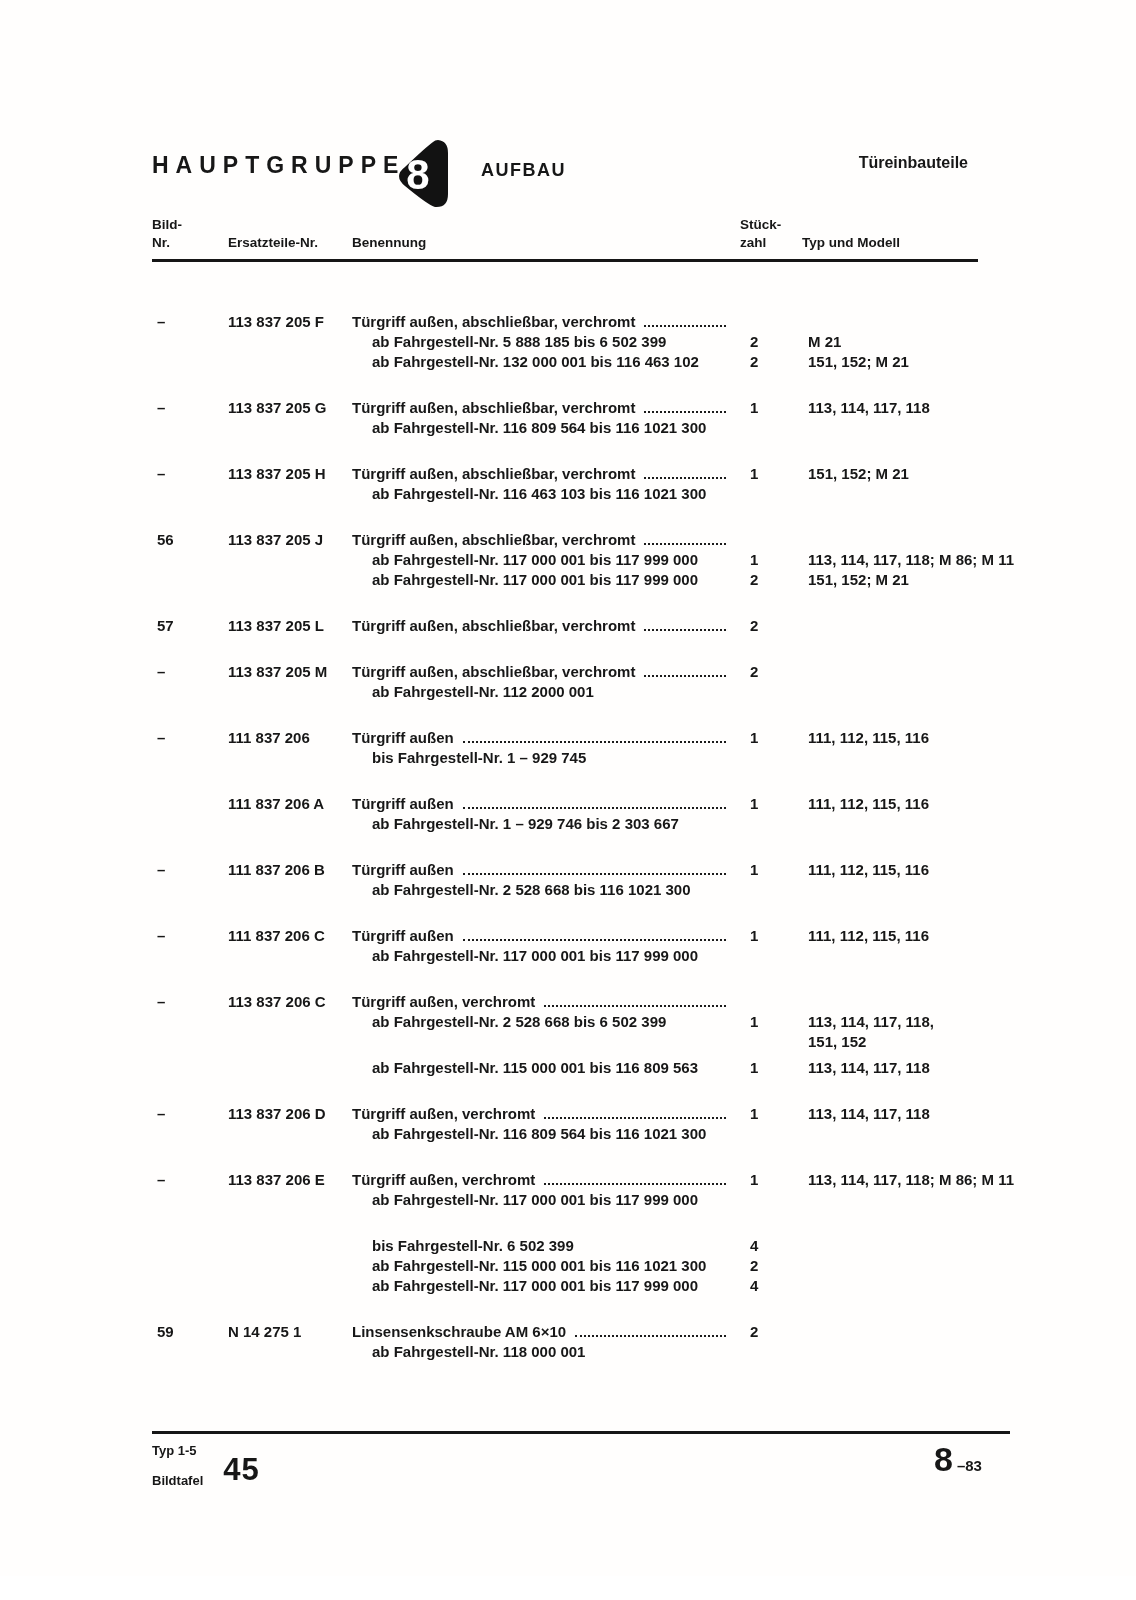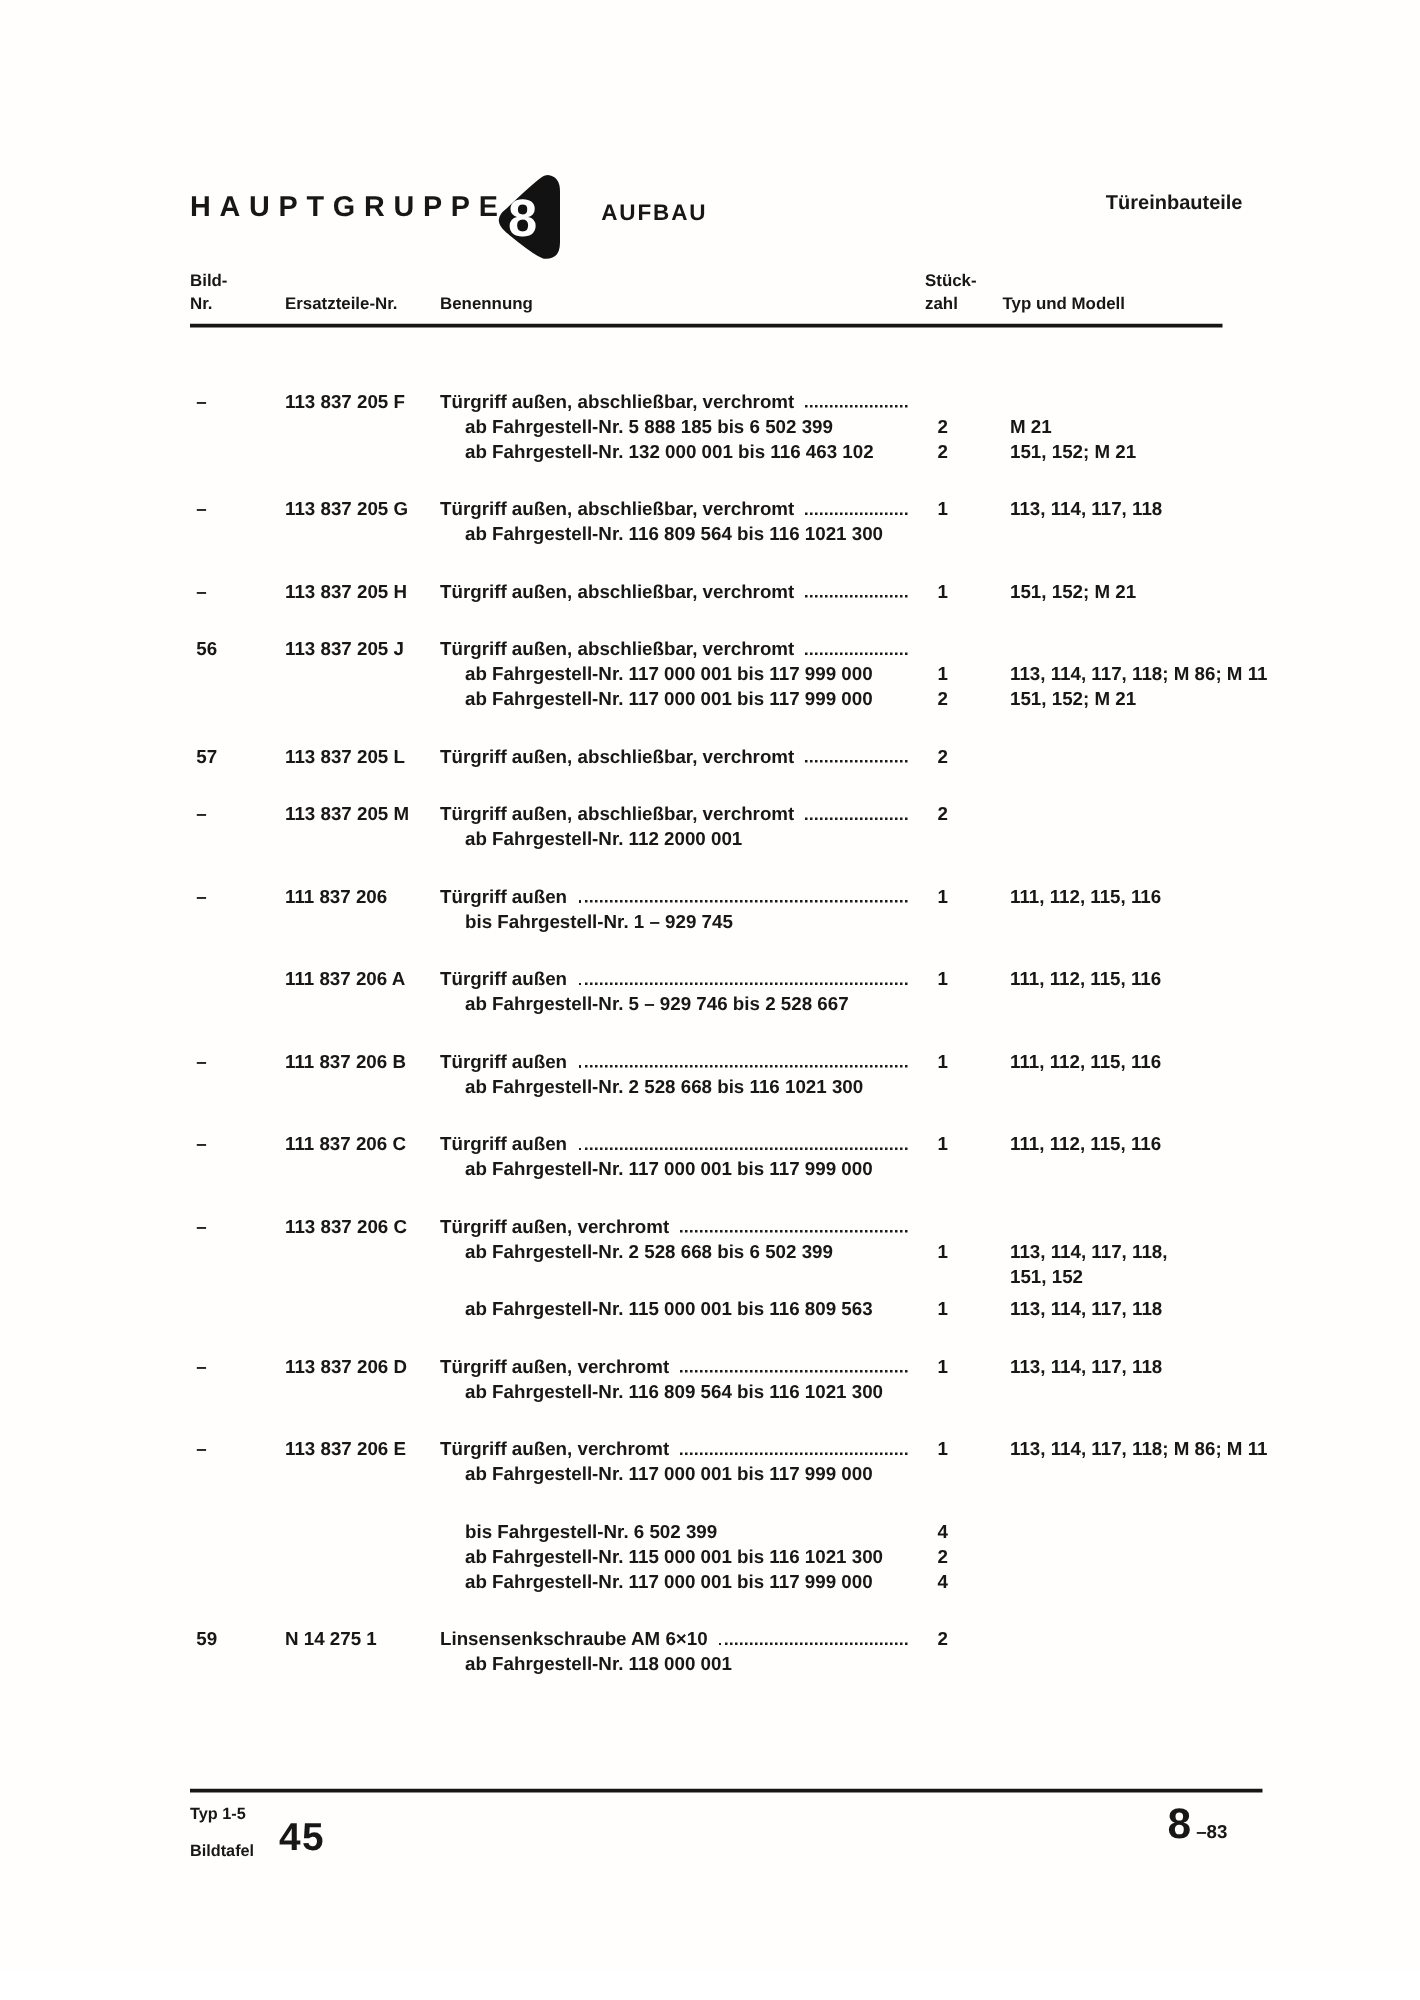--- a/index.html
+++ b/index.html
@@ -17,21 +17,21 @@
     position: absolute; left: 152px; top: 152px;
     font-size: 23px; font-weight: 800; letter-spacing: 7px; white-space: nowrap;
   }
   .badge { position: absolute; left: 392px; top: 137px; width: 58px; height: 76px; }
   .badge svg { display: block; width: 100%; height: 100%; }
   .section-title {
     position: absolute; left: 481px; top: 160px;
     font-size: 18px; font-weight: 800; letter-spacing: 1.5px;
   }
   .page-subject {
-    position: absolute; right: 142px; top: 154px;
+    position: absolute; right: 168px; top: 154px;
     font-size: 16px; font-weight: 800;
   }
 
   
   .colheads { position: absolute; left: 0; top: 216px; width: 100%; font-size: 13.5px; font-weight: 700; }
   .colheads span { position: absolute; white-space: nowrap; line-height: 18px; }
   .h-bild1 { left: 152px; top: 0; }
   .h-bild2 { left: 152px; top: 18px; }
   .h-part  { left: 228px; top: 18px; }
   .h-name  { left: 352px; top: 18px; }
@@ -165,20 +165,30 @@
         <div class="line">
     <span class="c-bild">–</span>
     <span class="c-part">113 837 205 H</span>
     <span class="c-desc">
       <span class="desc-text">Türgriff außen, abschließbar, verchromt</span>
       <span class="leader"></span>
     </span>
     <span class="c-qty">1</span>
     <span class="c-typ">151, 152; M 21</span>
   </div>
+        <div class="line">
+    <span class="c-bild"></span>
+    <span class="c-part"></span>
+    <span class="c-desc">
+      <span class="desc-text indent">ab Fahrgestell-Nr. 116 463 103 bis 116 1021 300</span>
+
+    </span>
+    <span class="c-qty"></span>
+    <span class="c-typ"></span>
+  </div>
       </div>
       <div class="row">
         <div class="line">
     <span class="c-bild">56</span>
     <span class="c-part">113 837 205 J</span>
     <span class="c-desc">
       <span class="desc-text">Türgriff außen, abschließbar, verchromt</span>
       <span class="leader"></span>
     </span>
     <span class="c-qty"></span>
@@ -269,21 +279,21 @@
       <span class="desc-text">Türgriff außen</span>
       <span class="leader"></span>
     </span>
     <span class="c-qty">1</span>
     <span class="c-typ">111, 112, 115, 116</span>
   </div>
         <div class="line">
     <span class="c-bild"></span>
     <span class="c-part"></span>
     <span class="c-desc">
-      <span class="desc-text indent">ab Fahrgestell-Nr. 5 – 929 746 bis 2 528 667</span>
+      <span class="desc-text indent">ab Fahrgestell-Nr. 1 – 929 746 bis 2 303 667</span>
 
     </span>
     <span class="c-qty"></span>
     <span class="c-typ"></span>
   </div>
       </div>
       <div class="row">
         <div class="line">
     <span class="c-bild">–</span>
     <span class="c-part">111 837 206 B</span>

